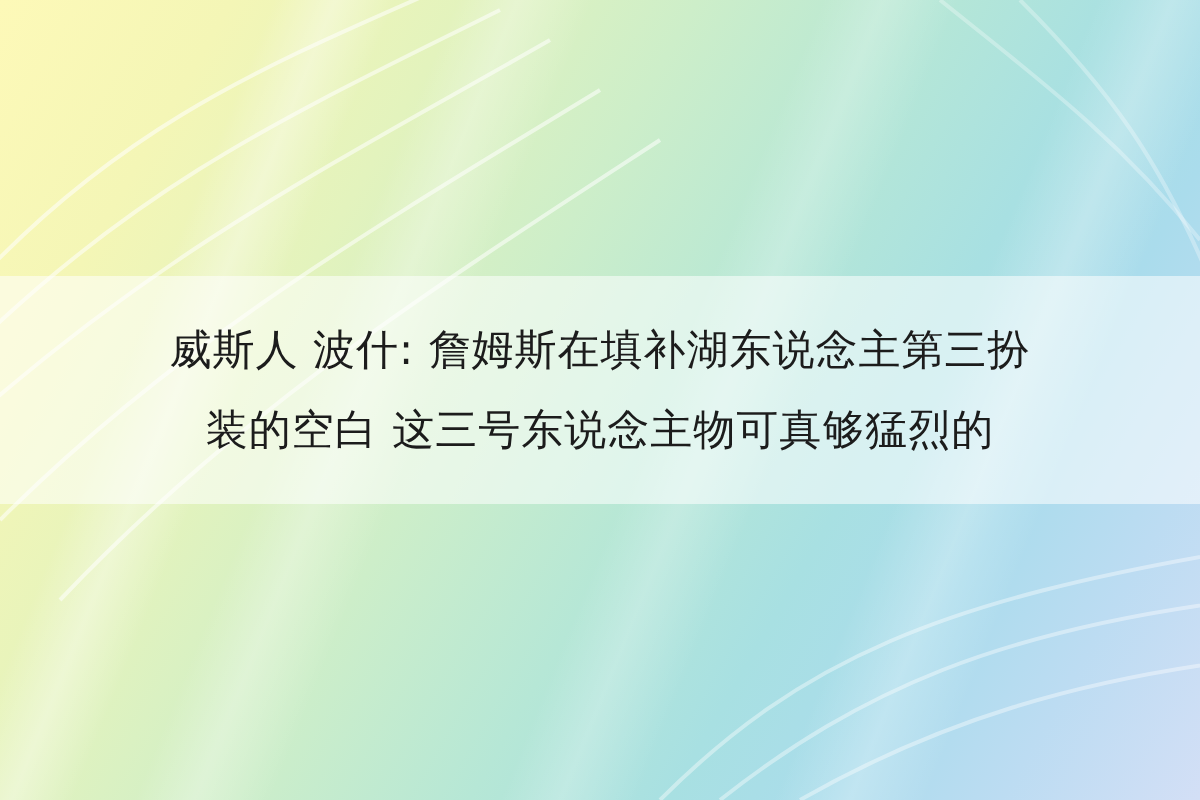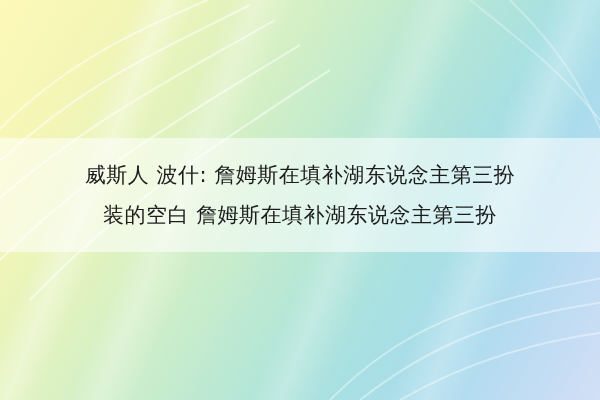--- a/index.html
+++ b/index.html
@@ -88,16 +88,16 @@
       <path d="M 400 400 C 470 360, 540 340, 620 330"></path>
     </g>
     <g fill="none" stroke="rgba(255,255,255,0.30)" stroke-width="2">
       <path d="M 470 0 C 520 40, 560 70, 600 120"></path>
       <path d="M 510 0 C 555 45, 580 80, 605 140"></path>
     </g>
   </svg>
 
   <div class="text-band">
     <div class="headline-line">威斯人 波什: 詹姆斯在填补湖东说念主第三扮</div>
-    <div class="headline-line">装的空白 詹姆斯在填补湖东说念主第三扮</div>
+    <div class="headline-line">装的空白 这三号东说念主物可真够猛烈的</div>
   </div>
 
 </div>
 
 </body></html>

